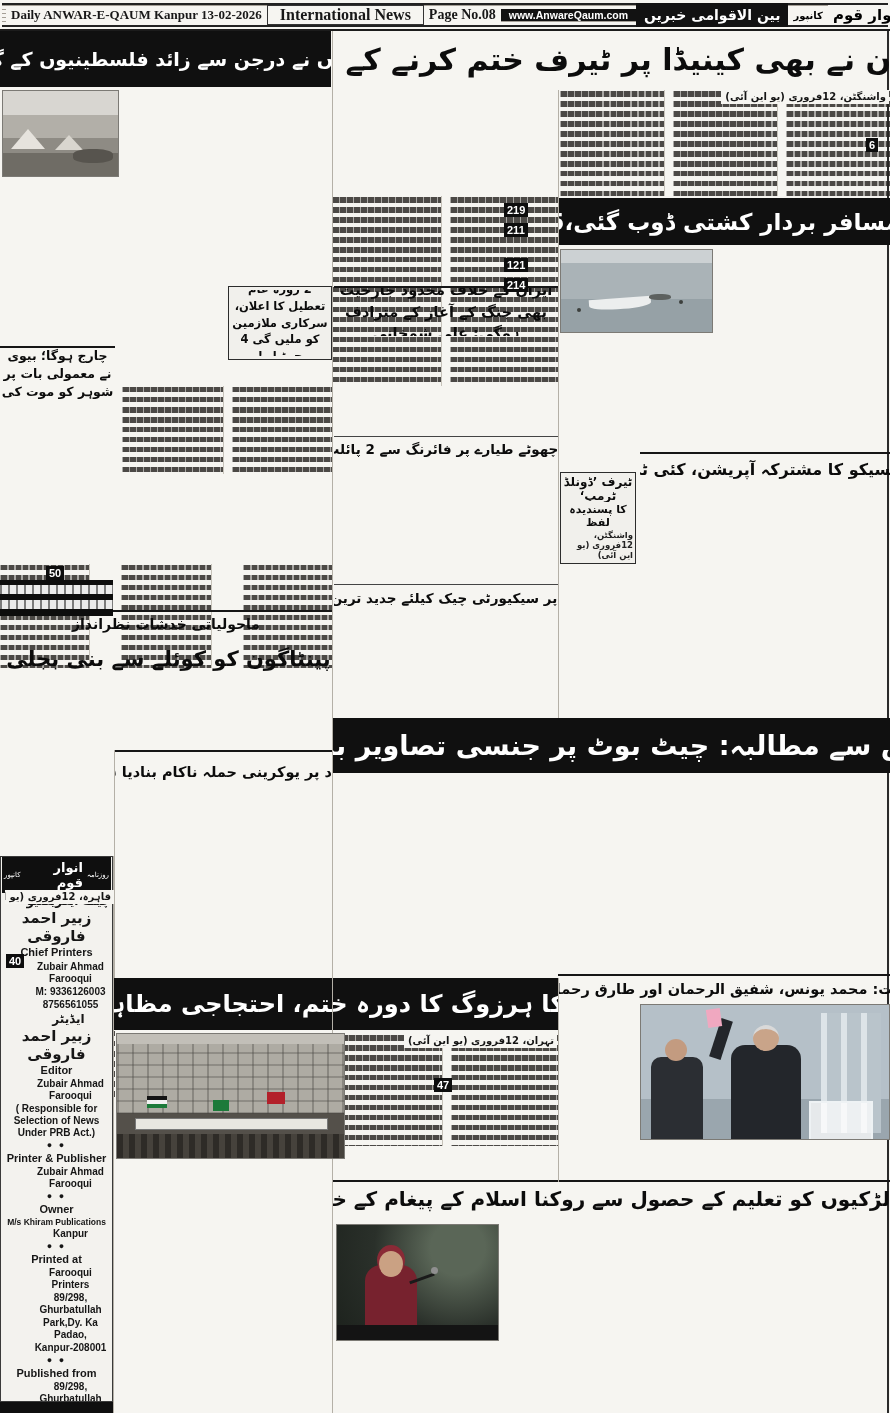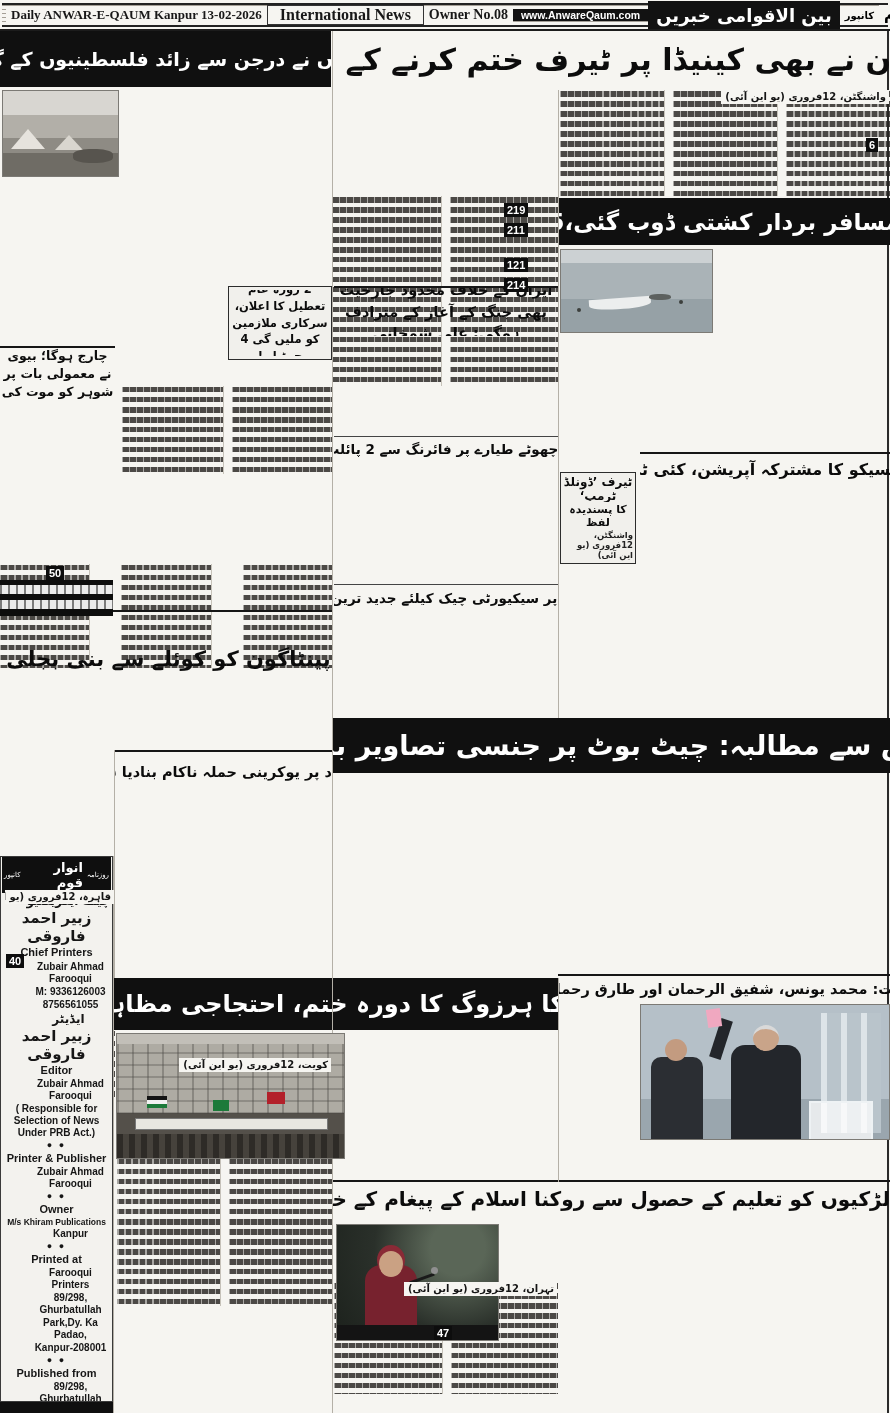--- a/index.html
+++ b/index.html
@@ -59,23 +59,23 @@
   .dots{letter-spacing:2px;font-size:9px;}
 </style>
 </head>
 <body>
 
 <div class="page">
 
   <div class="abs hdr" style="left:2px;top:3px;width:886px;height:24px;">
     <span class="hit serifb" style="font-size:13px;">Daily ANWAR-E-QAUM Kanpur 13-02-2026</span>
     <span class="hit serifb" style="font-size:16px;border:1px solid #333;padding:0 12px;">International News</span>
-    <span class="hit serifb" style="font-size:14px;">Owner No.08</span>
+    <span class="hit serifb" style="font-size:14px;">Page No.08</span>
     <span class="hit badge" style="font-size:10.5px;padding:0 8px;">www.AnwareQaum.com</span>
-    <span class="hit badge ur" style="font-size:18px;padding:4px 8px;">بین الاقوامی خبریں</span>
+    <span class="hit badge ur" style="font-size:14px;padding:4px 8px;">بین الاقوامی خبریں</span>
     <span class="hit ur" style="font-size:10px;font-weight:bold;">کانپور</span>
     <span class="hit ur" style="font-size:15px;font-weight:bold;">انوار قوم</span>
 
   </div>
   <div class="abs" style="left:0;top:29px;width:890px;height:2px;background:#1c1c1c;"></div>
 
   <div class="abs vline" style="left:332px;top:31px;height:1382px;"></div>
   <div class="abs vline" style="left:558px;top:90px;height:628px;"></div>
   <div class="abs vline" style="left:558px;top:978px;height:204px;"></div>
   <div class="abs vline" style="left:113px;top:856px;height:557px;"></div>
@@ -122,25 +122,20 @@
   <div class="abs boxed" style="left:228px;top:286px;width:104px;height:74px;">
     <div class="hl wrap ur" style="font-size:11.5px;width:100%;height:100%;">2 روزہ عام تعطیل کا اعلان، سرکاری ملازمین کو ملیں گی 4 چھٹیاں!</div>
   </div>
 
   <div class="abs hl wrap rule2" style="left:0;top:346px;width:115px;height:54px;font-size:12.5px;">پہلے میرا موبائل چارج ہوگا؛ بیوی نے معمولی بات پر شوہر کو موت کی نیند سلا دیا</div>
   <div class="abs body-block" style="left:0;top:402px;width:115px;height:208px;">
     <span class="dateline">قاہرہ، 12فروری (یو این آئی)</span>
     <span class="chip" style="left:6px;top:64px;">40</span>
   <div class="ucol"></div>
     </div>
-  <div class="abs body-block" style="left:117px;top:362px;width:215px;height:248px;">
-    <span class="dateline">کویت، 12فروری (یو این آئی)</span>
-  <div class="ucol"></div>
-      <div class="ucol"></div>
-    </div>
 
   <div class="abs hl wrap rule2" style="left:334px;top:286px;width:224px;height:50px;font-size:14.5px;">ایران کے خلاف محدود جارحیت بھی جنگ کے آغاز کے مترادف ہوگی: علی شمخانی</div>
   <div class="abs body-block" style="left:334px;top:338px;width:224px;height:112px;">
     <span class="dateline">تہران، 12فروری (یو این آئی)</span>
     <span class="chip" style="left:100px;top:44px;">47</span>
   <div class="ucol"></div>
       <div class="ucol"></div>
     </div>
 
   <div class="abs hl rule1" style="left:334px;top:436px;width:224px;height:25px;font-size:13.5px;">انڈونیشیا، چھوٹے طیارے پر فائرنگ سے 2 پائلٹ جاں بحق</div>
@@ -156,20 +151,21 @@
   </div>
 
   <div class="abs hl rule2" style="left:640px;top:452px;width:250px;height:32px;font-size:16px;">امریکہ اور میکسیکو کا مشترکہ آپریشن، کئی ٹن کوکین ضبط</div>
   <div class="abs boxed" style="left:560px;top:472px;width:76px;height:92px;gap:2px;">
     <div class="hl ur" style="font-size:12px;white-space:normal;">ٹیرف ’ڈونلڈ ٹرمپ‘</div>
     <div class="hl ur" style="font-size:11px;white-space:normal;">کا پسندیدہ لفظ</div>
     <div class="ur" style="font-size:8.5px;font-weight:bold;color:#222;">واشنگٹن، 12فروری (یو این آئی)</div>
   </div>
 
   <div class="abs" style="left:0;top:610px;width:332px;height:2px;background:#161616;"></div>
+  <div class="abs hl ur" style="left:20px;top:613px;width:292px;height:21px;font-size:14px;">ماحولیاتی خدشات نظرانداز</div>
   <div class="abs hl" style="left:0;top:636px;width:332px;height:46px;font-size:21px;">ڈونلڈ ٹرمپ کا پینٹاگون کو کوئلے سے بنی بجلی خریدنے کا حکم</div>
 
   <div class="abs band" style="left:332px;top:718px;width:558px;height:55px;font-size:27px;">برازیل کا ایکس سے مطالبہ: چیٹ بوٹ پر جنسی تصاویر بنانا بند کیا جائے</div>
 
   <div class="abs hl rule2" style="left:115px;top:750px;width:217px;height:42px;font-size:14.5px;">وولگوگراد پر یوکرینی حملہ ناکام بنادیا ہے: روس</div>
 
   <div class="abs imprint" style="left:0;top:856px;width:113px;height:546px;">
     <div class="logo-bar">
       <span class="ur" style="font-size:7px;">روزنامہ</span>
       <span class="ur" style="font-size:13px;font-weight:bold;">انوار قوم</span>

